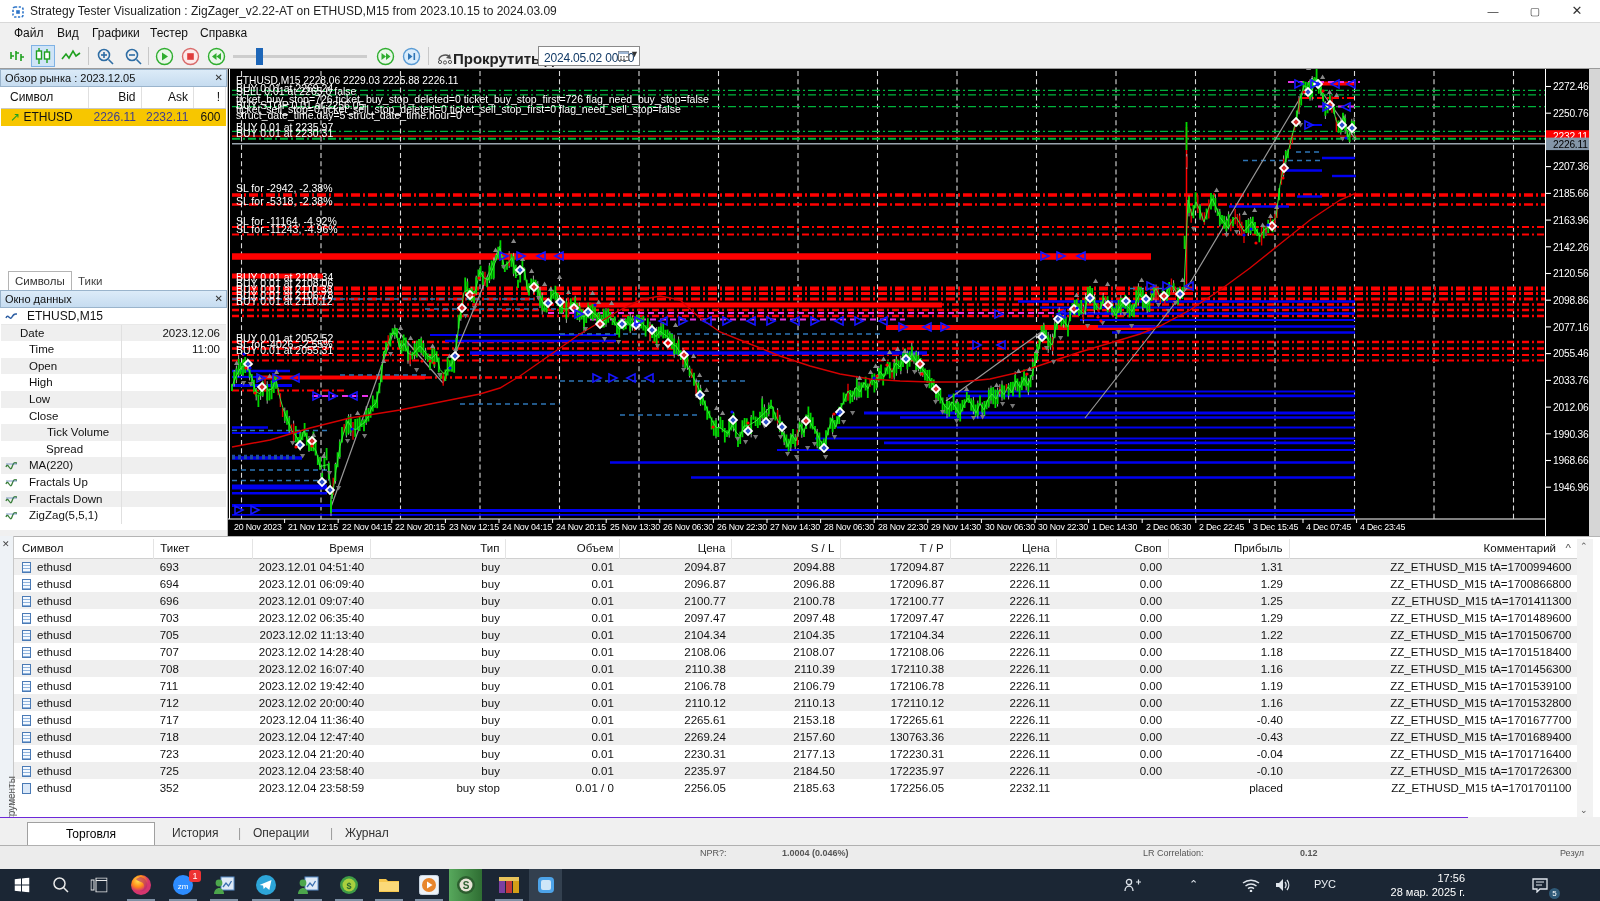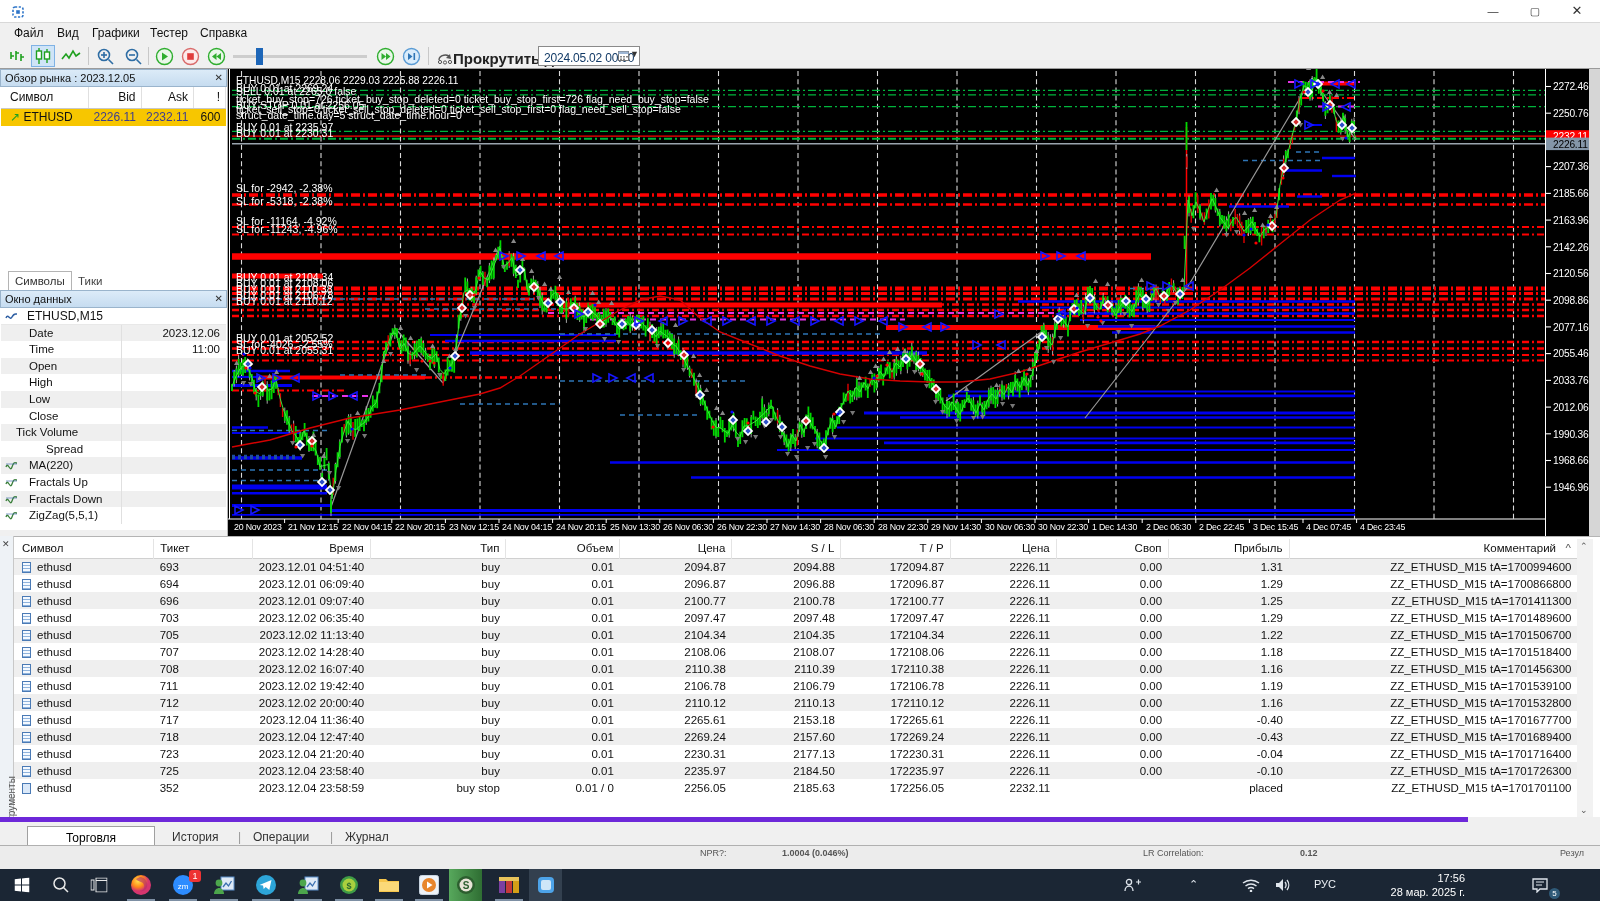--- a/index.html
+++ b/index.html
@@ -45,39 +45,40 @@
 #lstrip{left:0;top:536px;width:14px;height:309px;background:#eef2f6;border-right:1px solid #c8c8c8}
 #lstrip .vt{position:absolute;left:-34px;top:252px;width:90px;transform:rotate(-90deg);font-size:10px;color:#555}
 #tt{position:absolute;left:14px;top:2px;font-size:11.5px;color:#111;width:1564px}
 #tt th{font-weight:normal;height:19px;border-right:1px solid #e4e4e4;padding:0 6px;white-space:nowrap}
 #tt td{height:17px;padding:0 6px;white-space:nowrap}
 #tt .l{text-align:left}.r{text-align:right}
 #tt tr.g{background:#efefef}
 #tt tr.bal{background:#c9c9c9;font-weight:bold}
 .rowic{display:inline-block;width:9px;height:11px;border:1px solid #4a7ab5;background:repeating-linear-gradient(180deg,#f4f9ff 0 2px,#8fb3dc 2px 3px);margin-right:6px;vertical-align:-2px}
 
-#btabs{left:0;top:817px;width:1468px;height:28px;background:#f0f0f0;border-top:5px solid #6d28d9;font-size:12px;color:#333}
+#btabs{left:0;top:817px;width:1468px;height:28px;background:#f0f0f0;border-top:1px solid #6d28d9;font-size:12px;color:#333}
 #btabs .act{position:absolute;left:27px;top:4px;width:128px;height:24px;background:#fff;border:1px solid #a0a0a0;border-bottom:none;text-align:center;line-height:22px;color:#000}
 #btabs .it{position:absolute;top:8px}
 
 #strip{left:0;top:845px;width:1600px;height:24px;background:#ececec;border-top:1px solid #b0b0b0;font-size:9px;color:#555}
 #strip span{position:absolute;top:2px}
 
 #task{left:0;top:869px;width:1600px;height:32px;background:#1b2634;color:#fff}
 .tico{position:absolute;top:0;width:40px;height:32px}
 .tico svg{position:absolute;left:50%;top:50%;transform:translate(-50%,-50%)}
 .uline{position:absolute;bottom:0;left:6px;right:6px;height:2px;background:#7d8fa3}
 #clock{position:absolute;right:135px;top:2px;text-align:right;font-size:11px;line-height:14px}
 </style></head>
 <body>
 <div id="title" class="abs">
   <svg class="abs" style="left:11px;top:5px" width="14" height="14">
       <rect x="2" y="2" width="10" height="10" rx="2" fill="none" stroke="#2e75c8" stroke-width="1.6" stroke-dasharray="2.2,1.5"></rect>
       <rect x="5.2" y="5.2" width="3.6" height="3.6" fill="#2e75c8"></rect>
     </svg>
+  <span class="txt">Strategy Tester Visualization : ZigZager_v2.22-AT on ETHUSD,M15 from 2023.10.15 to 2024.03.09</span>
   <div id="tbtns"><span>—</span><span>▢</span><span style="font-size:13px">✕</span></div>
 </div>
 <div id="menu" class="abs">
   <span style="left:14px">Файл</span>
     <span style="left:57px">Вид</span>
     <span style="left:92px">Графики</span>
     <span style="left:150px">Тестер</span>
     <span style="left:200px">Справка</span>
 </div>
 <div id="tools" class="abs">
@@ -186,27 +187,27 @@
 
 <div id="p2" class="abs">
   <div class="phead">Окно данных<span class="x">✕</span></div>
   <div id="dw">
       <div class="dwr" style="border-bottom:1px solid #e8e8e8">
         <svg class="ic" style="top:3px" viewBox="0 0 13 11">
           <path d="M1 7c2-5 4 3 6-1s3-3 5-3" stroke="#2e5fa3" stroke-width="1.5" fill="none"></path>
         </svg>
         <span style="position:absolute;left:26px;font-size:12px">ETHUSD,M15</span>
       </div>
-      <div class="dwr g" style="padding-left:28px">Date<span class="v">2023.12.06</span><span style="position:absolute;left:120px;top:0;width:1px;height:100%;background:#e0e0e0"></span></div>
+      <div class="dwr g" style="padding-left:19px">Date<span class="v">2023.12.06</span><span style="position:absolute;left:120px;top:0;width:1px;height:100%;background:#e0e0e0"></span></div>
       <div class="dwr" style="padding-left:28px">Time<span class="v">11:00</span><span style="position:absolute;left:120px;top:0;width:1px;height:100%;background:#e0e0e0"></span></div>
       <div class="dwr g" style="padding-left:28px">Open<span style="position:absolute;left:120px;top:0;width:1px;height:100%;background:#e0e0e0"></span></div>
       <div class="dwr" style="padding-left:28px">High<span style="position:absolute;left:120px;top:0;width:1px;height:100%;background:#e0e0e0"></span></div>
       <div class="dwr g" style="padding-left:28px">Low<span style="position:absolute;left:120px;top:0;width:1px;height:100%;background:#e0e0e0"></span></div>
       <div class="dwr" style="padding-left:28px">Close<span style="position:absolute;left:120px;top:0;width:1px;height:100%;background:#e0e0e0"></span></div>
-      <div class="dwr g" style="padding-left:15px">Tick Volume<span style="position:absolute;left:120px;top:0;width:1px;height:100%;background:#e0e0e0"></span></div>
+      <div class="dwr g" style="padding-left:46px">Tick Volume<span style="position:absolute;left:120px;top:0;width:1px;height:100%;background:#e0e0e0"></span></div>
       <div class="dwr" style="padding-left:45px">Spread<span style="position:absolute;left:120px;top:0;width:1px;height:100%;background:#e0e0e0"></span></div>
       <div class="dwr g" style="padding-left:28px"><svg class="ic" viewBox="0 0 13 11">
           <path d="M1 8c2-6 4 6 6 0s3-4 5-4" stroke="#3a7f3a" stroke-width="1.3" fill="none"></path>
           <path d="M1 5h11" stroke="#2e5fa3" stroke-width="1" fill="none" opacity="0.6"></path>
         </svg>MA(220)<span style="position:absolute;left:120px;top:0;width:1px;height:100%;background:#e0e0e0"></span></div>
       <div class="dwr" style="padding-left:28px"><svg class="ic" viewBox="0 0 13 11">
           <path d="M1 8c2-6 4 6 6 0s3-4 5-4" stroke="#3a7f3a" stroke-width="1.3" fill="none"></path>
           <path d="M1 5h11" stroke="#2e5fa3" stroke-width="1" fill="none" opacity="0.6"></path>
         </svg>Fractals Up<span style="position:absolute;left:120px;top:0;width:1px;height:100%;background:#e0e0e0"></span></div>
       <div class="dwr g" style="padding-left:28px"><svg class="ic" viewBox="0 0 13 11">
@@ -905,21 +906,21 @@
           <td class="r">ZZ_ETHUSD_M15 tA=1701677700</td>
         </tr>
         <tr class="g">
           <td class="l" style="padding-left:8px"><span class="rowic"></span>ethusd</td>
           <td class="l">718</td>
           <td class="r">2023.12.04 12:47:40</td>
           <td class="r">buy</td>
           <td class="r">0.01</td>
           <td class="r">2269.24</td>
           <td class="r">2157.60</td>
-          <td class="r">172269.24</td>
+          <td class="r">130763.36</td>
           <td class="r">2226.11</td>
           <td class="r">0.00</td>
           <td class="r">-0.43</td>
           <td class="r">ZZ_ETHUSD_M15 tA=1701689400</td>
         </tr>
         <tr>
           <td class="l" style="padding-left:8px"><span class="rowic"></span>ethusd</td>
           <td class="l">723</td>
           <td class="r">2023.12.04 21:20:40</td>
           <td class="r">buy</td>

